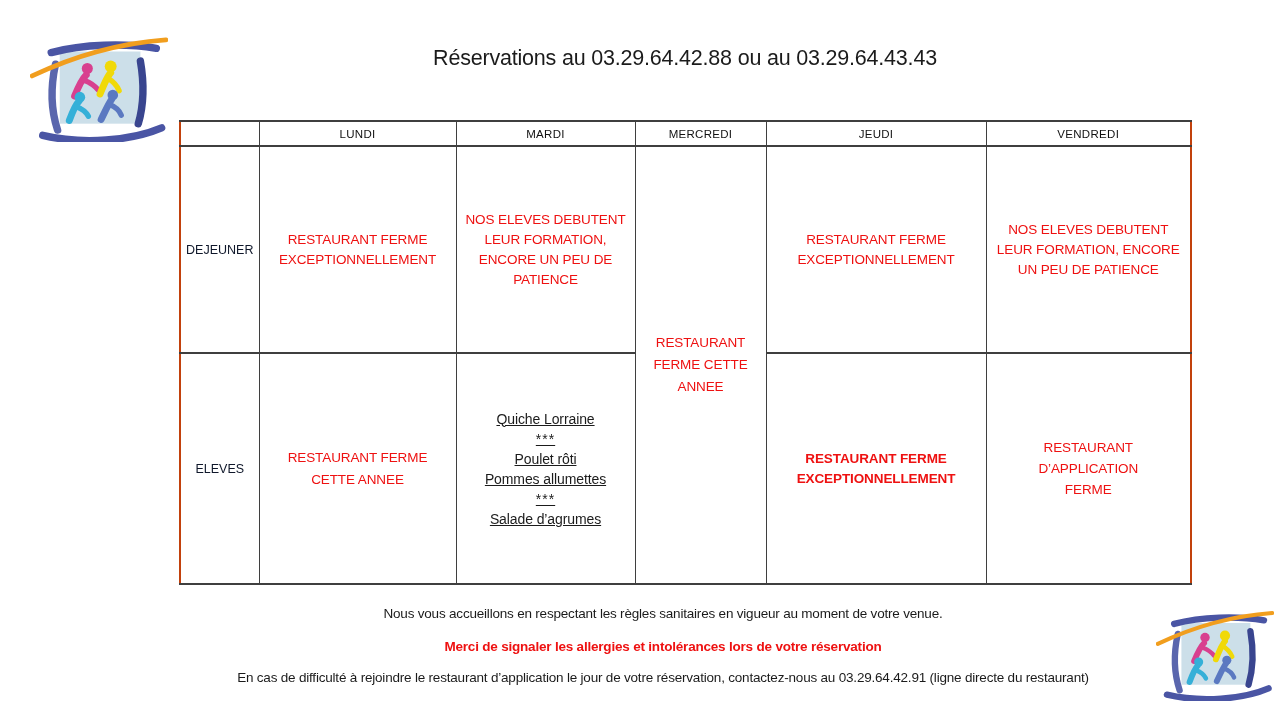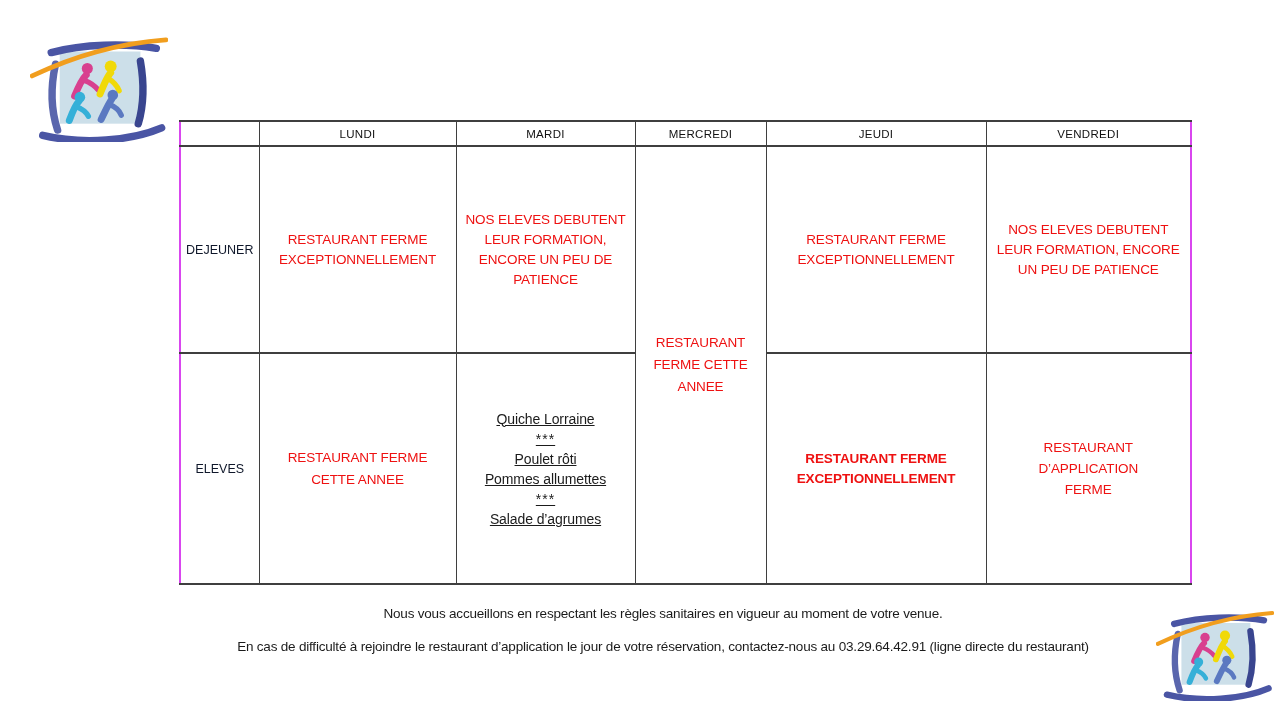--- a/index.html
+++ b/index.html
@@ -21,21 +21,21 @@
   
   table.menu{
     position:absolute;left:179px;top:120px;width:1011px;height:463px;
     border-collapse:collapse;table-layout:fixed;
   }
   table.menu th, table.menu td{
     border:1px solid #3f3f3f;
     border-top-width:2px;border-bottom-width:2px;
     text-align:center;vertical-align:middle;padding:0;
   }
-  table.menu{border:2px solid #d946ef;}
+  table.menu{border:2px solid #c2410c;}
   th.day{font-size:11.5px;font-weight:400;letter-spacing:0.3px;color:#111;}
   td.meal-label{font-size:12.5px;color:#0f172a;}
   .cell-inner{display:inline-block;}
   .red{color:var(--accent-red);}
   .closed{font-size:13.5px;line-height:20px;letter-spacing:-0.1px;}
   .closed-bold{font-weight:bold;}
   .mercredi .cell-inner{max-width:105px;line-height:22px;}
   .w-lundi-dej .cell-inner{max-width:172px;}
   .w-mardi-dej .cell-inner{max-width:163px;}
   .w-jeudi-dej .cell-inner{max-width:190px;}
@@ -87,20 +87,21 @@
 </svg>
 
 <svg class="logo-tl" viewBox="0 0 130 105">
   <use href="#logoart"></use>
 </svg>
 <svg class="logo-br" viewBox="0 0 130 105">
   <use href="#logoart"></use>
 </svg>
 
 <div class="header">
+  <div class="subtitle">Réservations au 03.29.64.42.88 ou au 03.29.64.43.43</div>
 </div>
 
 <table class="menu">
   <colgroup>
     <col style="width:79px">
       <col style="width:197px">
       <col style="width:179px">
     <col style="width:131px">
       <col style="width:220px">
       <col style="width:205px">
@@ -150,14 +151,15 @@
     </td>
     <td class="closed red w-vendredi-din">
       <span class="cell-inner">RESTAURANT D’APPLICATION FERME</span>
     </td>
   </tr>
 </tbody>
   </table>
 
 <div class="footer">
   <div class="note note1">Nous vous accueillons en respectant les règles sanitaires en vigueur au moment de votre venue.</div>
+  <div class="note note2">Merci de signaler les allergies et intolérances lors de votre réservation</div>
   <div class="note note3">En cas de difficulté à rejoindre le restaurant d’application le jour de votre réservation, contactez-nous au 03.29.64.42.91 (ligne directe du restaurant)</div>
 </div>
 
 </body></html>

